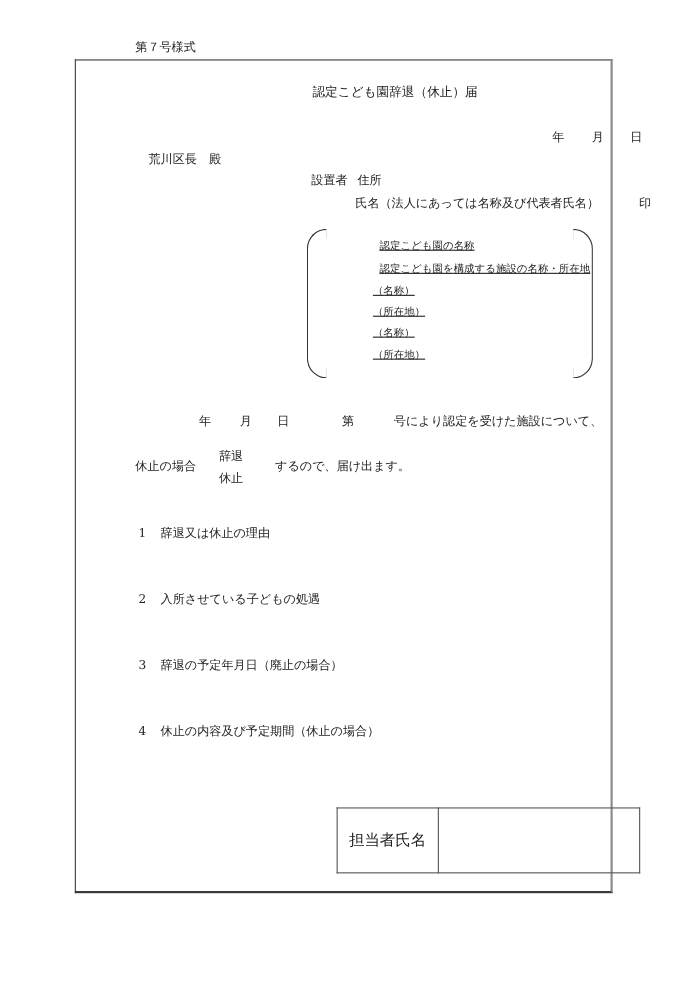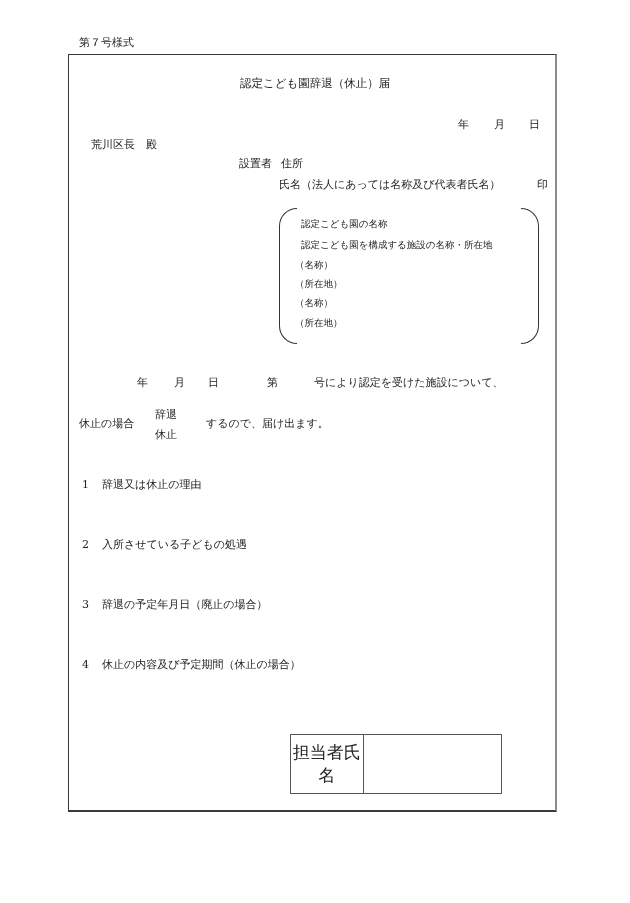--- a/index.html
+++ b/index.html
@@ -9,21 +9,21 @@
     }
     body {
       width: 630px;
       height: 903px;
       position: relative;
       overflow: hidden;
       font-family: "DejaVu Serif", "Liberation Serif", serif;
       color: #222222;
       font-size: 11px;
     }
-    .abs { position: absolute; white-space: nowrap; line-height: 1; }
+    .abs { position: absolute; white-space: nowrap; line-height: 1; margin-left: 44px; }
     .frame {
       position: absolute;
       left: 68px;
       top: 54px;
       width: 489px;
       height: 758px;
       border-top: 1px solid #3a3a3a;
       border-left: 1px solid #3a3a3a;
       border-bottom: 2px solid #3a3a3a;
       border-right: 2px solid #8c8c8c;
@@ -50,40 +50,40 @@
     .bracket-left {
       left: 279px;
       border-right: none;
       border-radius: 18px 0 0 18px;
     }
     .bracket-right {
       left: 521px;
       border-left: none;
       border-radius: 0 18px 18px 0;
     }
-    .bracket-line { font-size: 9.5px; }
+    .bracket-line { font-size: 9.5px; text-decoration: underline; }
 
     .decl1 span { position: absolute; top: 377px; font-size: 11px; }
     .decl2-prefix { left: 79px; top: 418px; font-size: 11px; }
     .choice-top { left: 155px; top: 409px; font-size: 11px; }
     .choice-bottom { left: 155px; top: 429px; font-size: 11px; }
     .decl2-suffix { left: 206px; top: 418px; font-size: 11px; }
 
     .item { font-size: 11px; }
     .item .num { position: absolute; left: 0; }
     .item .txt { position: absolute; left: 20px; text-align: center; }
 
     table.contact {
       position: absolute;
-      left: 290px;
+      left: 306px;
       top: 734px;
-      width: 212px;
+      width: 276px;
       height: 60px;
       border-collapse: collapse;
-      font-size: 17px;
+      font-size: 14px;
     }
     table.contact td {
       border: 1px solid #555;
       height: 29px;
       padding: 0;
     }
     table.contact td.label {
       width: 85px;
       text-align: center;
     }

